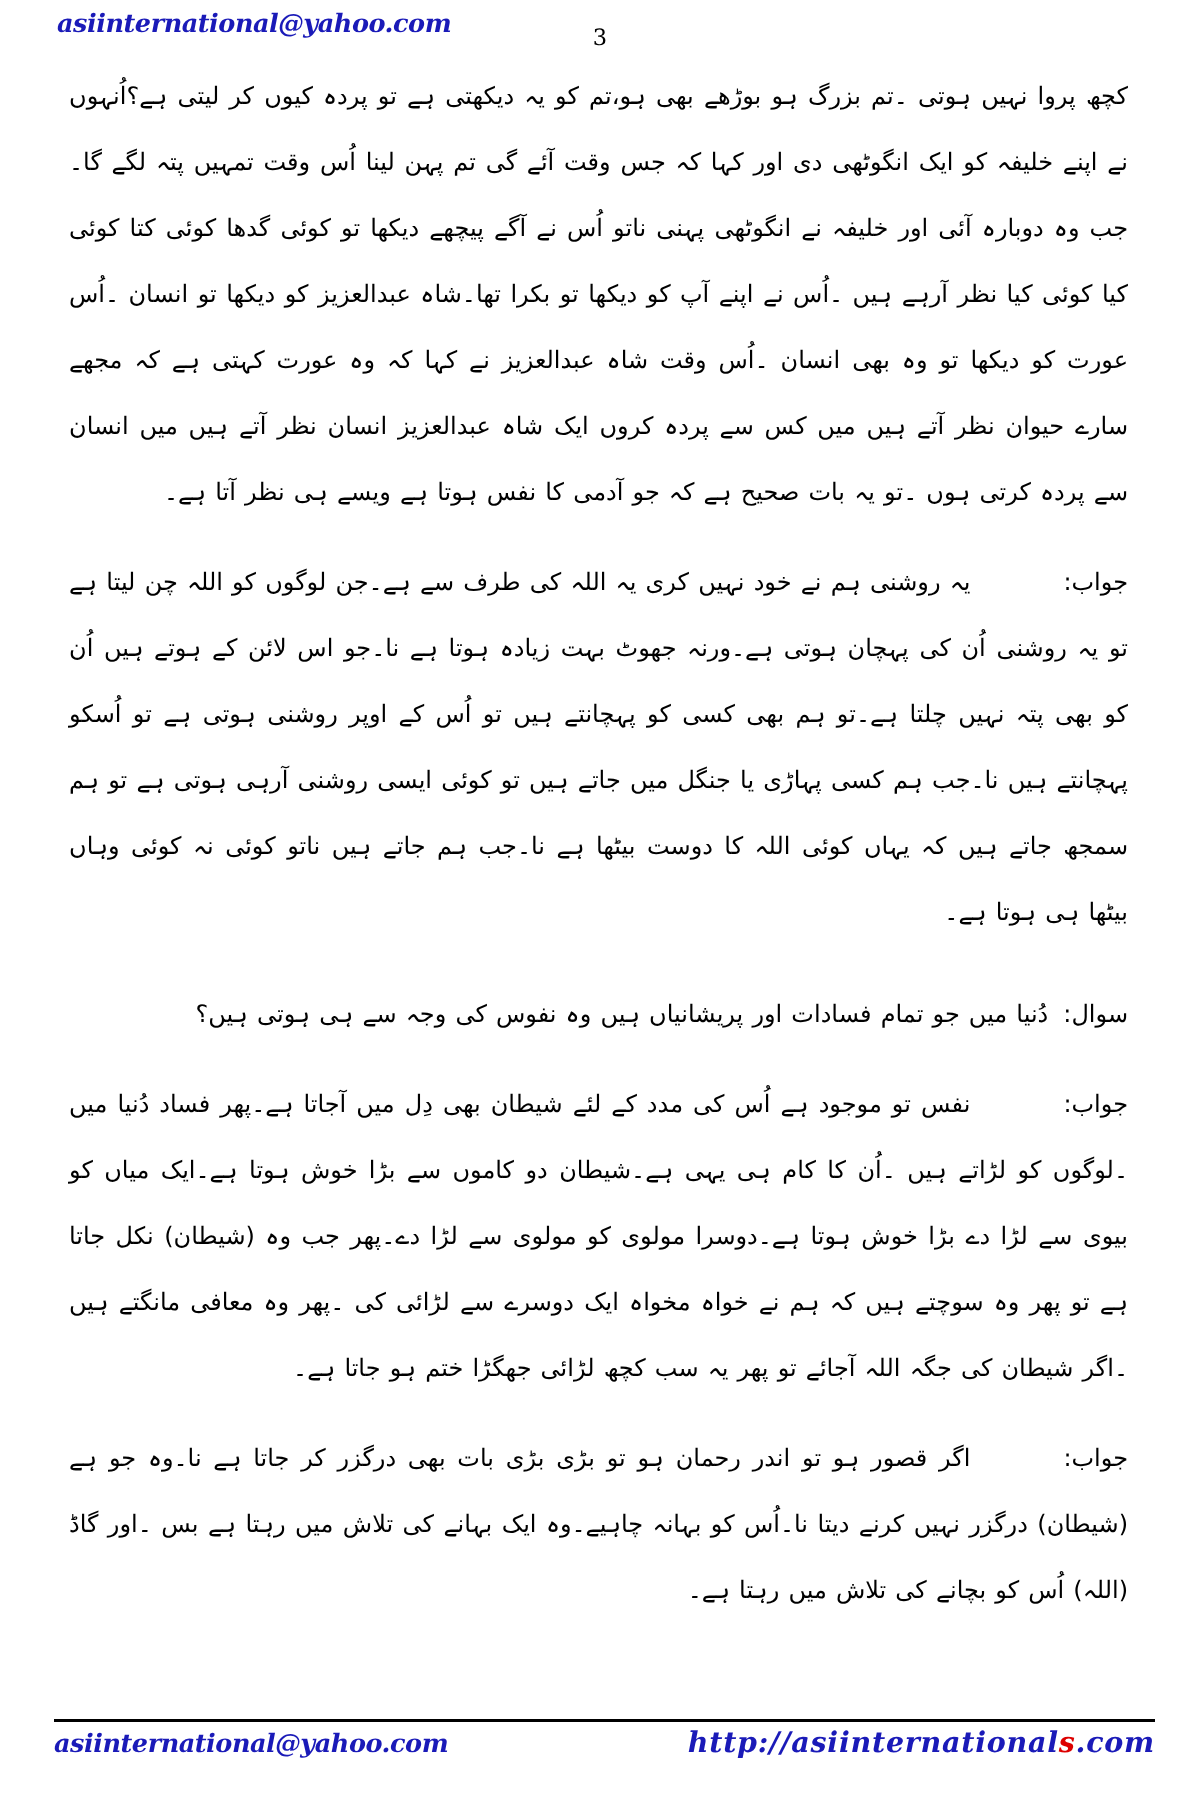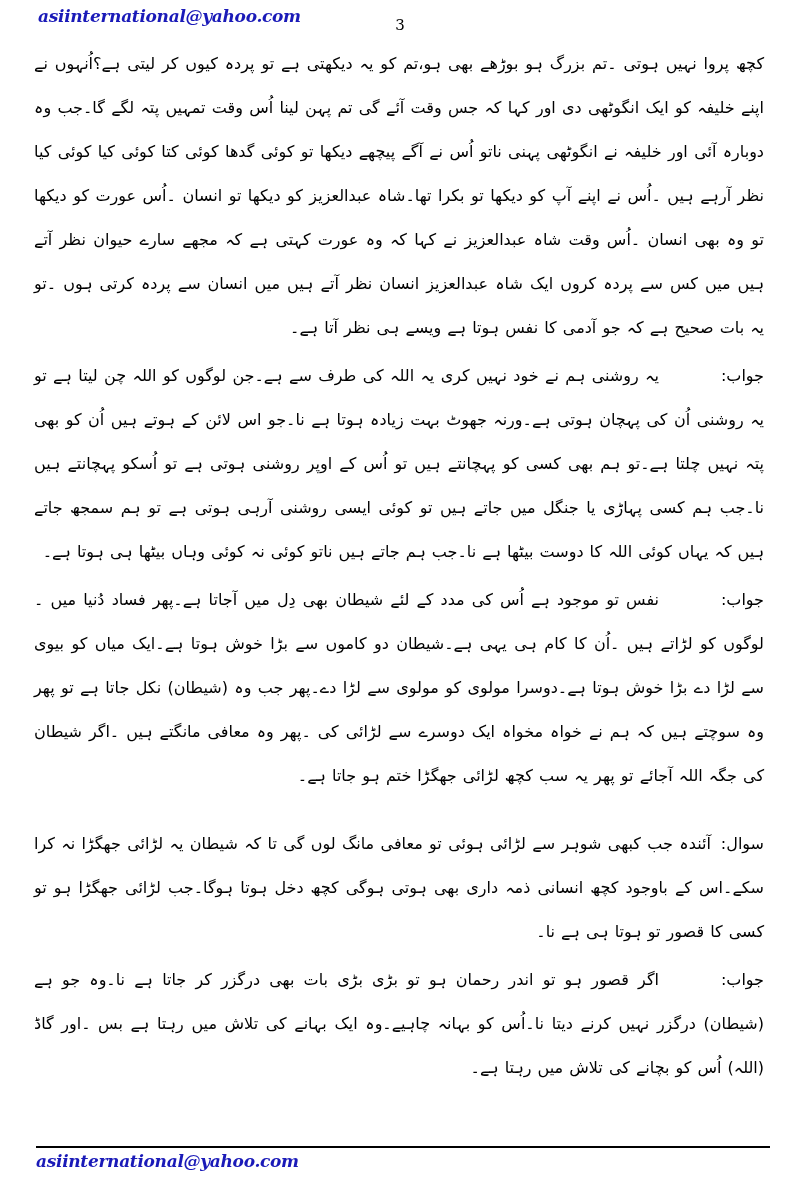--- a/index.html
+++ b/index.html
@@ -32,21 +32,21 @@
   .content {
     position: absolute;
     top: 40px; left: 30px; right: 32px;
     direction: rtl;
   }
   .urdu {
     font-family: "DejaVu Sans", sans-serif;
     font-size: 16px;
     line-height: 44px;
     text-align: justify;
-    margin: 4px;
+    margin: 16px;
     word-spacing: 1px;
   }
   .para1 { margin-top: 2px; }
   .q-block.gap-lg { margin-top: 24px; }
   .q-block.gap-md { margin-top: 18px; }
   .qa-label { font-weight: normal; }
   .gap-tab  { display: inline-block; width: 62px; }
   .gap-sm   { display: inline-block; width: 10px; }
 
   
@@ -84,24 +84,25 @@
   <div class="header-email">asiinternational@yahoo.com</div>
 
   <div class="page-number">3</div>
 
   <div class="content">
 
     <p class="urdu para1">کچھ پروا نہیں ہوتی ۔تم بزرگ ہو بوڑھے بھی ہو،تم کو یہ دیکھتی ہے تو پردہ کیوں کر لیتی ہے؟اُنہوں نے اپنے خلیفہ کو ایک انگوٹھی دی اور کہا کہ جس وقت آئے گی تم پہن لینا اُس وقت تمہیں پتہ لگے گا۔جب وہ دوبارہ آئی اور خلیفہ نے انگوٹھی پہنی ناتو اُس نے آگے پیچھے دیکھا تو کوئی گدھا کوئی کتا کوئی کیا کوئی کیا نظر آرہے ہیں ۔اُس نے اپنے آپ کو دیکھا تو بکرا تھا۔شاہ عبدالعزیز کو دیکھا تو انسان ۔اُس عورت کو دیکھا تو وہ بھی انسان ۔اُس وقت شاہ عبدالعزیز نے کہا کہ وہ عورت کہتی ہے کہ مجھے سارے حیوان نظر آتے ہیں میں کس سے پردہ کروں ایک شاہ عبدالعزیز انسان نظر آتے ہیں میں انسان سے پردہ کرتی ہوں ۔تو یہ بات صحیح ہے کہ جو آدمی کا نفس ہوتا ہے ویسے ہی نظر آتا ہے۔</p>
 
     <p class="urdu"><span class="qa-label">جواب:</span><span class="gap-tab"></span><span>یہ روشنی ہم نے خود نہیں کری یہ اللہ کی طرف سے ہے۔جن لوگوں کو اللہ چن لیتا ہے تو یہ روشنی اُن کی پہچان ہوتی ہے۔ورنہ جھوٹ بہت زیادہ ہوتا ہے نا۔جو اس لائن کے ہوتے ہیں اُن کو بھی پتہ نہیں چلتا ہے۔تو ہم بھی کسی کو پہچانتے ہیں تو اُس کے اوپر روشنی ہوتی ہے تو اُسکو پہچانتے ہیں نا۔جب ہم کسی پہاڑی یا جنگل میں جاتے ہیں تو کوئی ایسی روشنی آرہی ہوتی ہے تو ہم سمجھ جاتے ہیں کہ یہاں کوئی اللہ کا دوست بیٹھا ہے نا۔جب ہم جاتے ہیں ناتو کوئی نہ کوئی وہاں بیٹھا ہی ہوتا ہے۔</span></p>
 
+    <p class="urdu q-block gap-lg"><span class="qa-label">سوال:</span><span class="gap-sm"></span><span>دُنیا میں جو تمام فسادات اور پریشانیاں ہیں وہ نفوس کی وجہ سے ہی ہوتی ہیں؟</span></p>
     <p class="urdu"><span class="qa-label">جواب:</span><span class="gap-tab"></span><span>نفس تو موجود ہے اُس کی مدد کے لئے شیطان بھی دِل میں آجاتا ہے۔پھر فساد دُنیا میں ۔لوگوں کو لڑاتے ہیں ۔اُن کا کام ہی یہی ہے۔شیطان دو کاموں سے بڑا خوش ہوتا ہے۔ایک میاں کو بیوی سے لڑا دے بڑا خوش ہوتا ہے۔دوسرا مولوی کو مولوی سے لڑا دے۔پھر جب وہ (شیطان) نکل جاتا ہے تو پھر وہ سوچتے ہیں کہ ہم نے خواہ مخواہ ایک دوسرے سے لڑائی کی ۔پھر وہ معافی مانگتے ہیں ۔اگر شیطان کی جگہ اللہ آجائے تو پھر یہ سب کچھ لڑائی جھگڑا ختم ہو جاتا ہے۔</span></p>
 
-    <p class="urdu q-block gap-lg"><span class="qa-label">سوال:</span><span class="gap-sm"></span><span>آئندہ جب کبھی شوہر سے لڑائی ہوئی تو معافی مانگ لوں گی تا کہ شیطان یہ لڑائی جھگڑا نہ کرا سکے۔اس کے باوجود کچھ انسانی ذمہ داری بھی ہوتی ہوگی کچھ دخل ہوتا ہوگا۔جب لڑائی جھگڑا ہو تو کسی کا قصور تو ہوتا ہی ہے نا۔</span></p>
     <p class="urdu"><span class="qa-label">جواب:</span><span class="gap-tab"></span><span>اگر قصور ہو تو اندر رحمان ہو تو بڑی بڑی بات بھی درگزر کر جاتا ہے نا۔وہ جو ہے (شیطان) درگزر نہیں کرنے دیتا نا۔اُس کو بہانہ چاہیے۔وہ ایک بہانے کی تلاش میں رہتا ہے بس ۔اور گاڈ (اللہ) اُس کو بچانے کی تلاش میں رہتا ہے۔</span></p>
 
   </div>
 
   <div class="footer">
     <a class="footer-email">asiinternational@yahoo.com</a>
+    <a class="footer-url"><span>http://asiinternational</span><span class="red-s">s</span><span>.com</span></a>
   </div>
 
 </div>
 
 </body></html>

